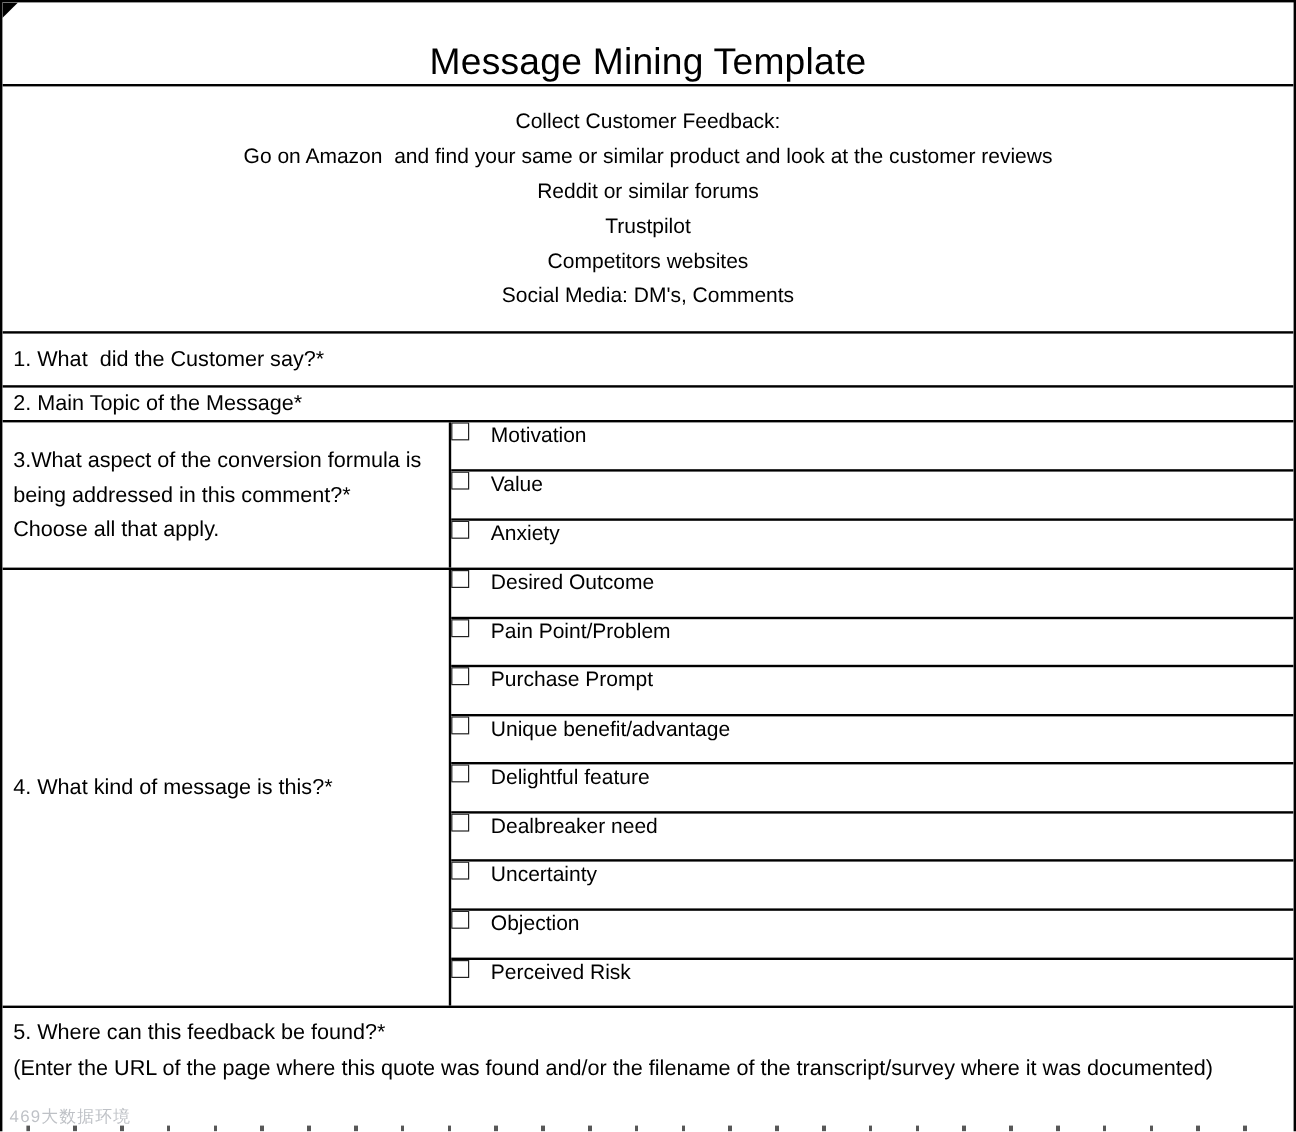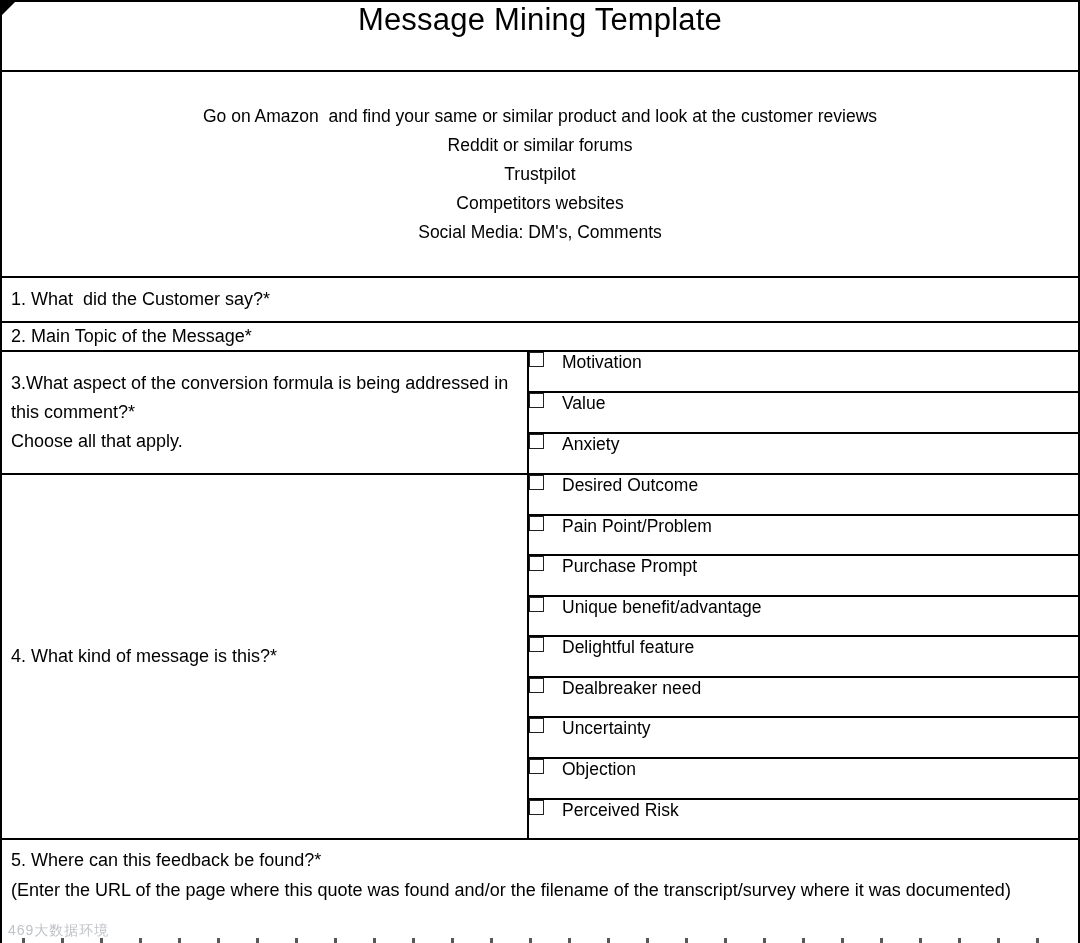--- a/index.html
+++ b/index.html
@@ -16,21 +16,21 @@
     background: #fff;
     border: 2px solid #000;
     border-bottom: none;
     overflow: hidden;
   }
   .row { border-bottom: 2px solid #000; }
 
   
   .title-row {
     height: 70px;
-    display: flex; align-items: flex-start; justify-content: center;
+    display: flex; align-items: flex-end; justify-content: center;
   }
   .title-row h1 {
     font-size: 31px;
     font-weight: 400;
     letter-spacing: .2px;
   }
 
   
   .intro-row {
     height: 206px;
@@ -49,21 +49,21 @@
     display: flex; align-items: center;
     padding-left: 9px;
     font-size: 18px;
   }
   .q1-row { height: 45px; }
   .q2-row { height: 29px; }
 
   
   .split { display: flex; }
   .split .left {
-    width: 525px; flex: none;
+    width: 372px; flex: none;
     padding: 6px 8px 6px 9px;
     font-size: 18px;
     line-height: 29px;
     display: flex; flex-direction: column; justify-content: center;
   }
   .split .right {
     flex: 1;
     border-left: 2px solid #000;
     display: flex; flex-direction: column;
   }
@@ -125,20 +125,21 @@
 
 <div class="page">
 
   <div class="corner-fold"></div>
 
   <div class="row title-row">
     <h1>Message Mining Template</h1>
   </div>
 
   <div class="row intro-row">
+    <div class="intro-line">Collect Customer Feedback:</div>
     <div class="intro-line">Go on Amazon  and find your same or similar product and look at the customer reviews</div>
     <div class="intro-line">Reddit or similar forums</div>
     <div class="intro-line">Trustpilot</div>
     <div class="intro-line">Competitors websites</div>
     <div class="intro-line">Social Media: DM's, Comments</div>
   </div>
 
   <div class="row q-row q1-row">
     <span style="white-space:pre-wrap">1. What  did the Customer say?*</span>
   </div>

